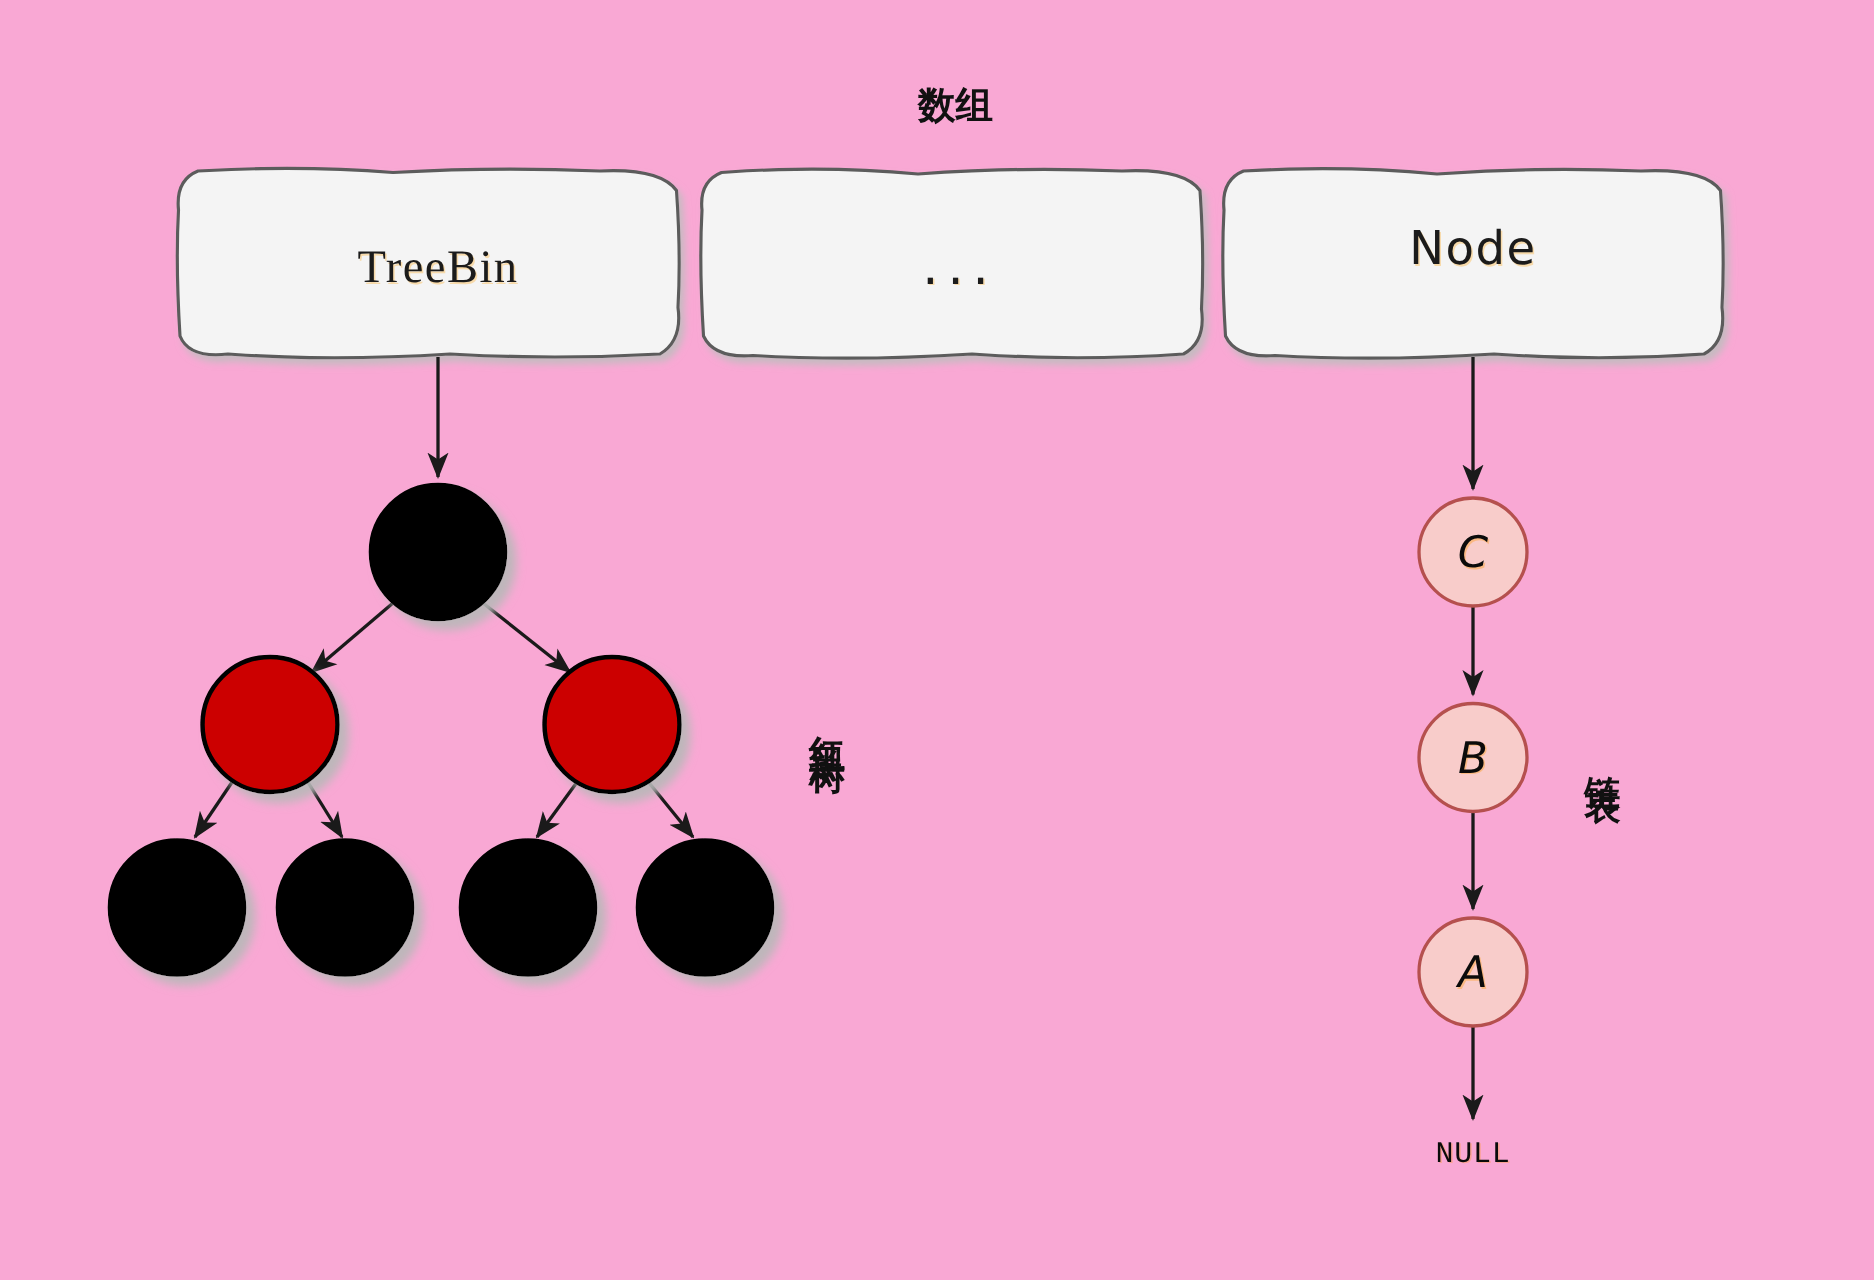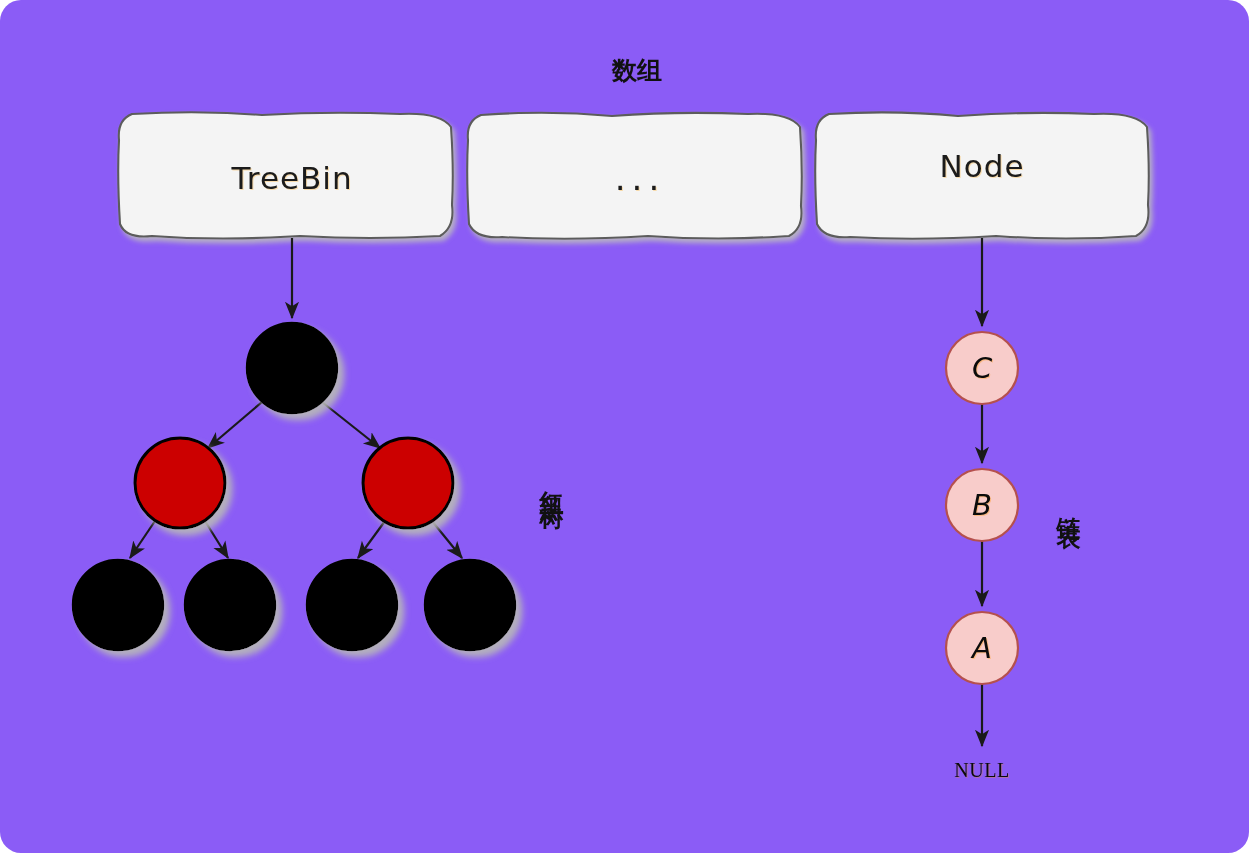--- a/index.html
+++ b/index.html
@@ -7,23 +7,22 @@
     padding: 0;
     background: #ffffff;
   }
   body {
     font-family: "DejaVu Sans", sans-serif;
   }
   #canvas {
     position: relative;
     width: 1249px;
     height: 853px;
-    background: #8b5cf6;
+    background: #f9a8d4;
     overflow: hidden;
-    border-radius: 21px;
   }
   #diagram-svg {
     position: absolute;
     left: 0;
     top: 0;
     width: 1249px;
     height: 853px;
   }
   .box-label {
     position: absolute;
@@ -66,21 +65,21 @@
     font-family: "DejaVu Sans", sans-serif;
     font-size: 29px;
     font-style: italic;
     color: #0b0b0b;
     transform: translate(-50%, -50%);
     white-space: nowrap;
     text-shadow: 1px 1px 0 rgba(255,150,0,0.35);
   }
   .null-label {
     position: absolute;
-    font-family: Liberation Serif, serif;
+    font-family: Liberation Mono, monospace;
     font-size: 20px;
     color: #0b0b0b;
     transform: translate(-50%, -50%);
     white-space: nowrap;
     letter-spacing: 0.5px;
     text-shadow: 1px 1px 0 rgba(255,150,0,0.30);
   }
 </style>
 </head>
 <body>
@@ -146,21 +145,21 @@
 
     <g>
       <circle cx="982" cy="368" r="36" fill="#f8ccca" stroke="#b5504e" stroke-width="2.2"></circle>
       <circle cx="982" cy="505" r="36" fill="#f8ccca" stroke="#b5504e" stroke-width="2.2"></circle>
       <circle cx="982" cy="648" r="36" fill="#f8ccca" stroke="#b5504e" stroke-width="2.2"></circle>
     </g>
   </svg>
 
   <div class="title-label" style="left:637px; top:70px;">数组</div>
 
-  <div class="box-label" style="left:292px; top:178px;">TreeBin</div>
+  <div class="box-label" style="left:292px; top:178px;font-family:Liberation Serif, serif;">TreeBin</div>
 
   <div class="box-label dots" style="left:640px; top:178px;">...</div>
 
   <div class="box-label" style="left:982px; top:166px;">Node</div>
 
   <div class="vert-label" style="left:551px; top:482px;">红黑树</div>
 
   <div class="vert-label" style="left:1068px; top:505px;">链表</div>
 
   <div class="node-letter" style="left:982px; top:368px;">C</div>

